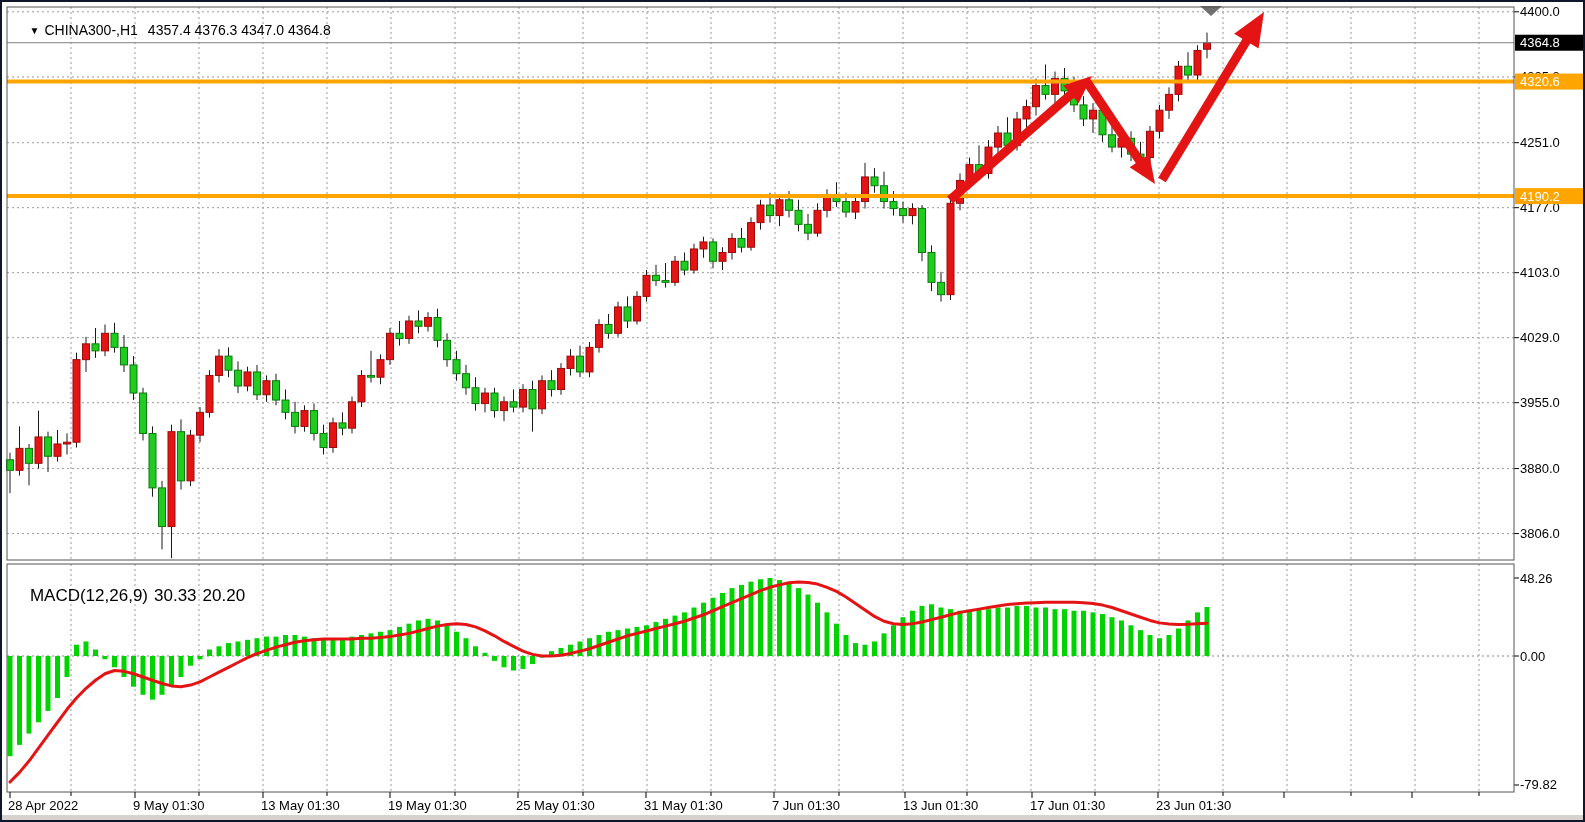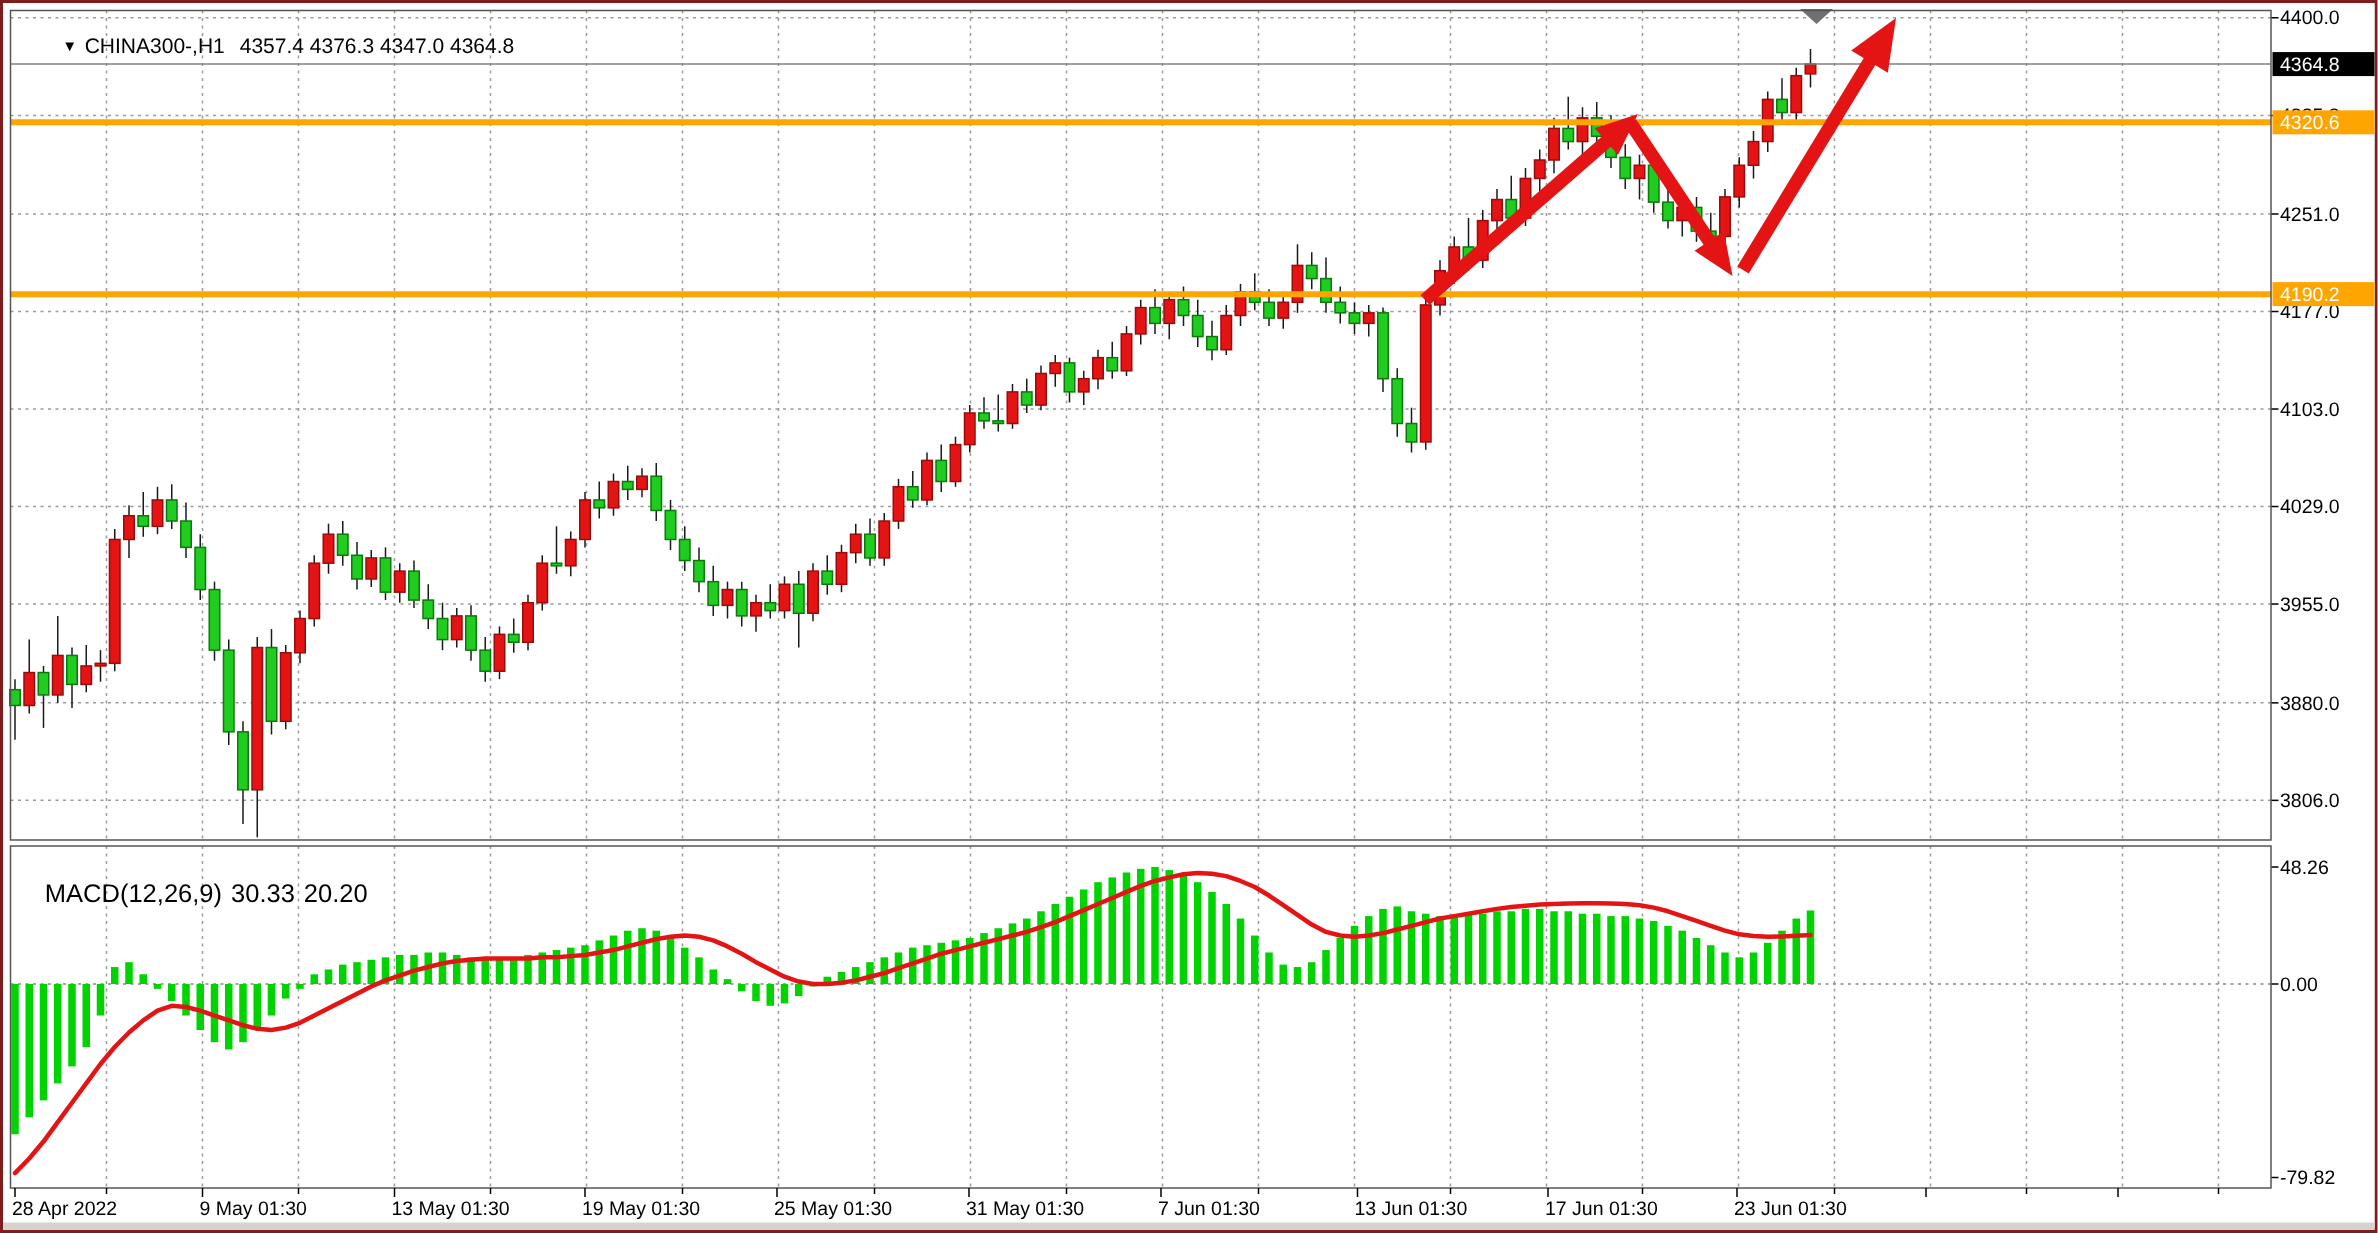--- a/index.html
+++ b/index.html
@@ -1,23 +1,23 @@
 <!DOCTYPE html>
 <html><head>
 <meta charset="utf-8">
 <style>
   html,body{margin:0;padding:0;background:#9a9a9a;}
   .window{
     position:relative; width:1585px; height:822px; background:#ffffff;
-    border:2px solid #7f1d1d; box-sizing:border-box; overflow:hidden;
+    border:2px solid #0f172a; box-sizing:border-box; overflow:hidden;
     font-family:"Liberation Sans", sans-serif;
   }
   .chart-svg{position:absolute;left:0;top:0;}
   .overlay{position:absolute; color:#000; white-space:pre;}
-  .hdr{left:24px; top:4px; font-size:14px;}
+  .hdr{left:12px; top:4px; font-size:14px;}
   .hdr .tri{font-size:10px; vertical-align:1px; margin-right:5px; cursor:pointer;}
   .hdr .sym{margin-right:10px;}
   .macd-lbl{left:9px; top:564px; font-size:17px;}
   .macd-lbl span{margin-right:6px;}
   .bottom-strip{position:absolute; left:0; bottom:0; width:100%; height:5px; background:#d6d3ce;}
 </style>
 </head>
 <body>
 
 <div class="window">

